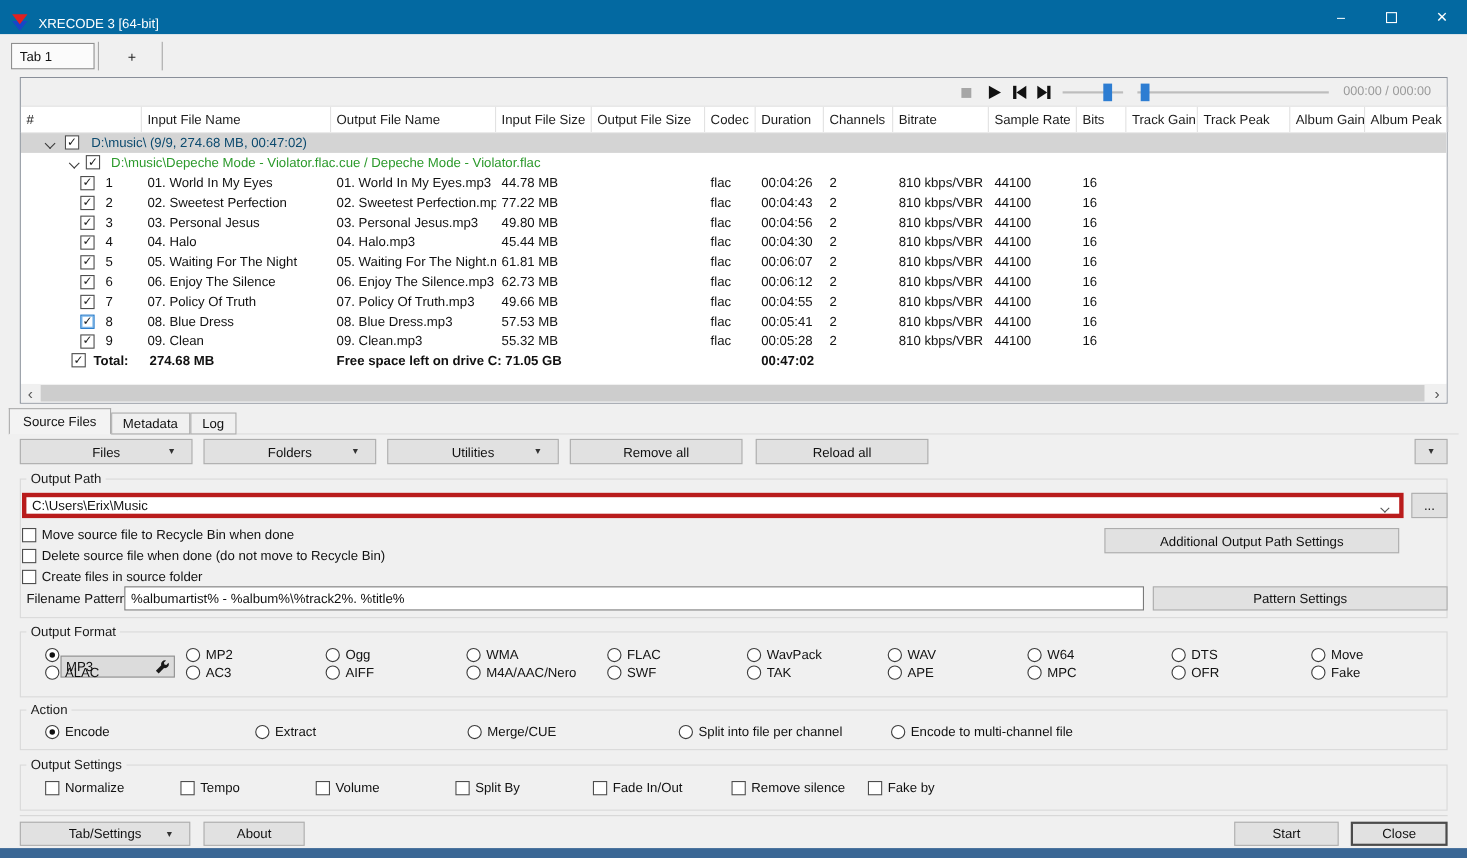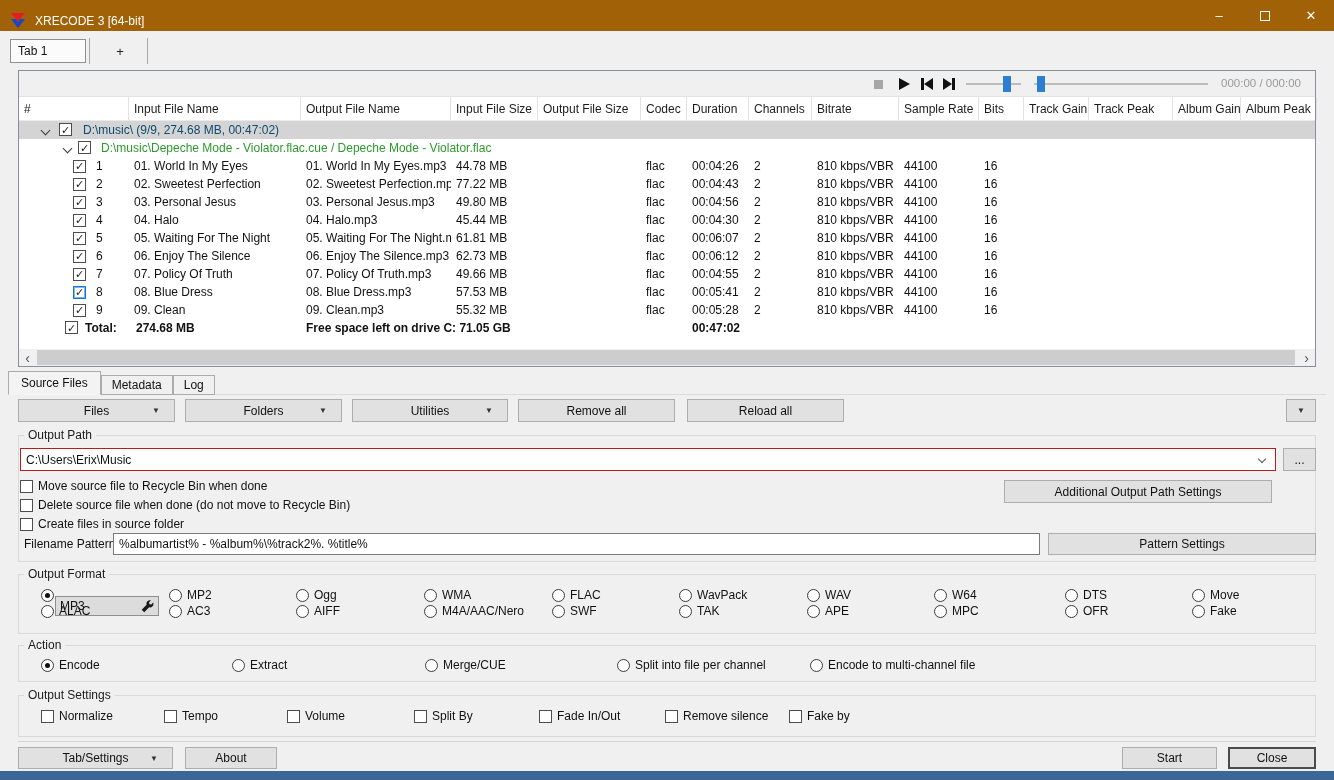--- a/index.html
+++ b/index.html
@@ -2,21 +2,21 @@
 <html><head>
 <meta charset="utf-8">
 <style>
   * { margin:0; padding:0; box-sizing:border-box; }
   html,body { width:1334px; height:780px; overflow:hidden; }
   body { font-family:"Liberation Sans","DejaVu Sans",sans-serif; font-size:12px; color:#111;
          background:#f0f0f0; position:relative; }
   .abs { position:absolute; }
 
   
-  .titlebar { position:absolute; left:0; top:0; width:1334px; height:41px; background:#a16207;
+  .titlebar { position:absolute; left:0; top:0; width:1334px; height:41px; background:#0369a1;
               display:flex; align-items:center; }
   .titlebar .logo { margin-left:9px; width:18px; height:18px; }
   .titlebar .title { color:#fff; margin-left:8px; font-size:12px; }
   .wincontrols { position:absolute; right:0; top:0; height:31px; display:flex; }
   .wc { width:46px; height:31px; display:flex; align-items:center; justify-content:center;
         color:#fff; font-size:13px; cursor:default; }
   .wc .maxbox { width:10px; height:10px; border:1px solid #fff; display:block; }
 
   
   .tabstrip { position:absolute; left:0; top:31px; width:1334px; height:36px; background:#f0f0f0; }
@@ -82,21 +82,21 @@
   .btn { position:absolute; height:23px; background:#e1e1e1; border:1px solid #adadad;
          display:flex; align-items:center; justify-content:center; cursor:default; }
   .btn .dd { position:absolute; right:14px; font-size:8px; color:#333; }
   .btn.default { border:2px solid #4b4b4b; }
 
   
   .gb { position:absolute; border:1px solid #d9d9d9; }
   .gblabel { position:absolute; background:#f0f0f0; padding:0 4px; color:#1a1a1a; z-index:2; }
 
   
-  .combo { position:absolute; background:#fff; border:1px solid #b91c1c; display:flex;
+  .combo { position:absolute; background:#fff; border:4px solid #b91c1c; display:flex;
            align-items:center; padding-left:5px; }
   .combo .cchev { position:absolute; right:10px; top:7px; width:6px; height:6px;
                   border-right:1.3px solid #555; border-bottom:1.3px solid #555; transform:rotate(45deg); }
   .txtinput { position:absolute; background:#fff; border:1px solid #7a7a7a; display:flex;
               align-items:center; padding-left:5px; }
 
   
   .optrow { position:absolute; left:0; width:100%; height:18px; }
   .opt { position:absolute; display:flex; align-items:center; gap:5px; height:16px; }
   .rb { width:13px; height:13px; border:1px solid #3c3c3c; border-radius:50%; background:#fff;

